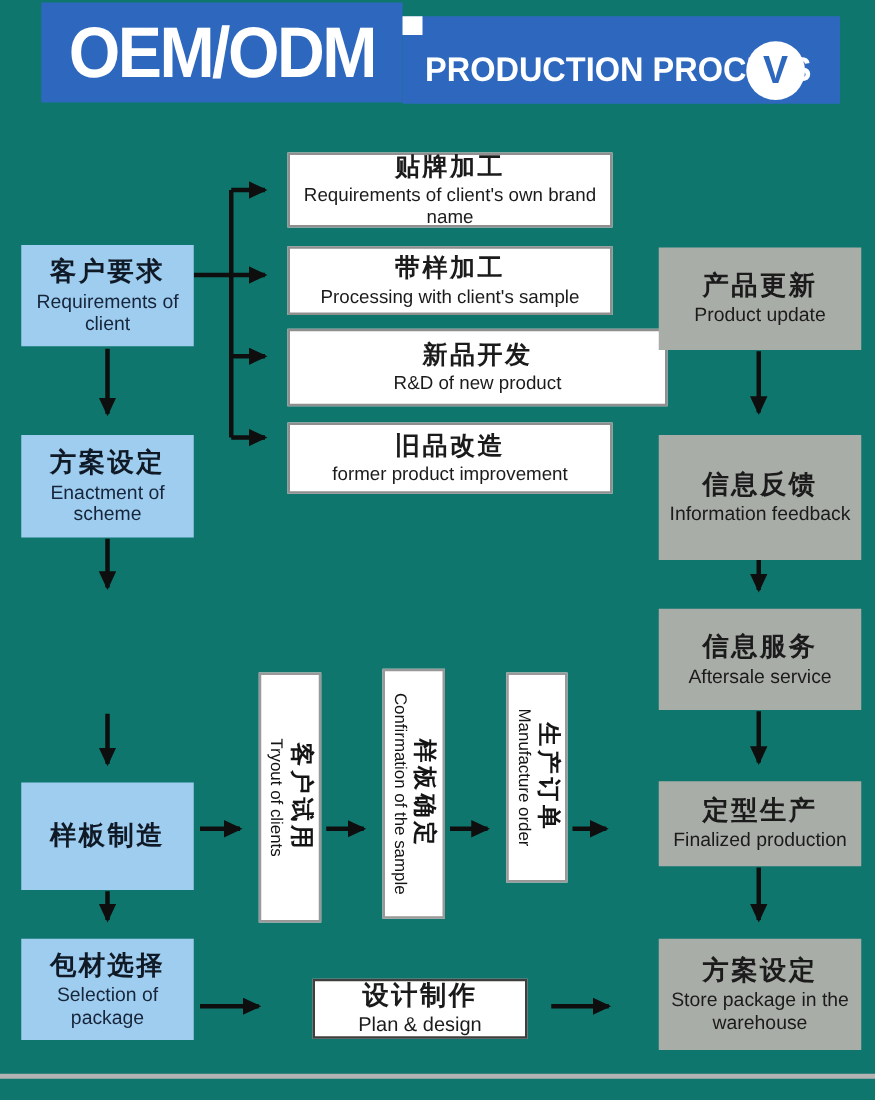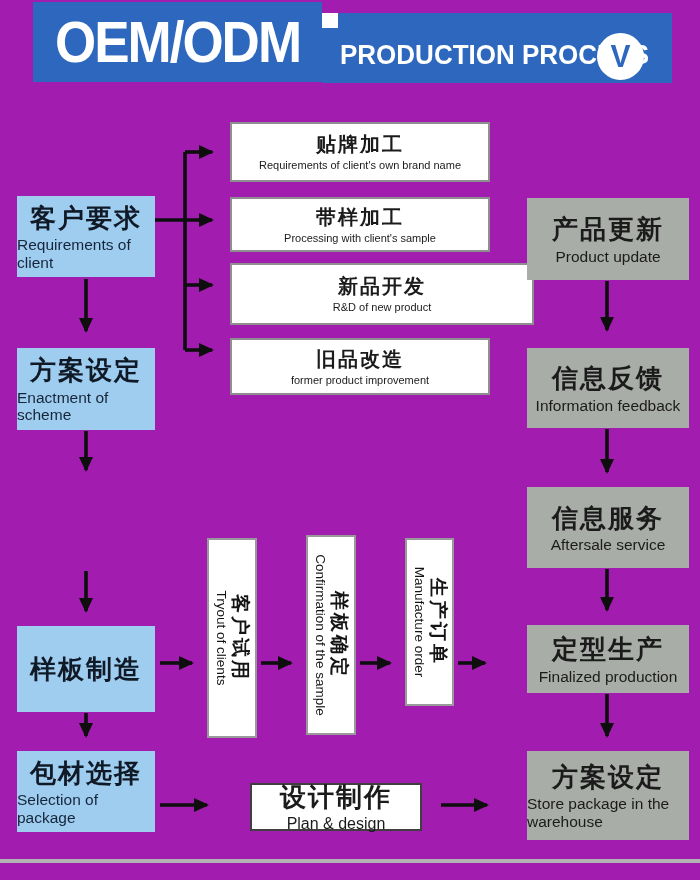--- a/index.html
+++ b/index.html
@@ -8,47 +8,47 @@
     --right-box:#a9ada7;
     --box-border:#8f8f8f;
     --plan-border:#3f3f3f;
     --arrow:#0e0e0e;
     --divider:#b3b3b3;
     --text-dark:#1b1b1b;
     --text-blue-box:#16253a;
   }
   html,body{margin:0;padding:0;background:#ffffff;}
   body{font-family:"Liberation Sans","DejaVu Sans",sans-serif;}
-  #canvas{position:relative;width:700px;height:880px;background:#a21caf;overflow:hidden;}
+  #canvas{position:relative;width:700px;height:880px;background:#0f766e;overflow:hidden;}
 
   
   .brand-block{position:absolute;left:33px;top:2px;width:289px;height:80px;
     background:var(--header-blue);display:flex;align-items:center;justify-content:center;}
   .brand-text{color:#fff;font-size:53px;font-weight:bold;letter-spacing:-2px;
     transform:scaleY(1.08);white-space:nowrap;}
   .band{position:absolute;left:322px;top:13px;width:350px;height:70px;background:var(--header-blue);}
   .band-notch{position:absolute;left:322px;top:13px;width:16px;height:15px;background:#ffffff;}
   .band-text{position:absolute;left:340px;top:28px;width:250px;height:55px;display:flex;align-items:center;
     color:#fff;font-size:26px;font-weight:bold;letter-spacing:0px;transform:scaleY(1.05);white-space:nowrap;}
   .logo-circle{position:absolute;left:597px;top:33px;width:47px;height:47px;border-radius:50%;
     background:#fff;display:flex;align-items:center;justify-content:center;}
   .logo-v{color:var(--header-blue);font-size:30px;font-weight:bold;line-height:1;transform:scaleY(1.05);}
 
   
   .box{position:absolute;display:flex;flex-direction:column;align-items:center;justify-content:center;
-    text-align:left;box-sizing:border-box;}
-  .box .zh{font-size:26px;font-weight:600;letter-spacing:2px;color:var(--text-dark);line-height:1.25;}
+    text-align:center;box-sizing:border-box;}
+  .box .zh{font-size:21px;font-weight:600;letter-spacing:2px;color:var(--text-dark);line-height:1.25;}
   .box .en{font-size:15.5px;color:var(--text-dark);line-height:1.12;margin-top:2px;}
   .blue-box{background:var(--left-box);}
   .blue-box .zh{color:#101a26;}
   .blue-box .en{color:var(--text-blue-box);}
   .gray-box{background:var(--right-box);}
   .white-box{background:#fff;border:2px solid var(--box-border);}
   .white-box .zh{font-size:20px;}
-  .white-box .en{font-size:11px;}
+  .white-box .en{font-size:15px;}
   .plan-box{background:#fff;border:2px solid var(--plan-border);}
 
   
   .vbox{position:absolute;background:#fff;border:2px solid #999;box-sizing:border-box;}
   .vbox-inner{position:absolute;top:50%;left:50%;transform:translate(-50%,-50%) rotate(90deg);
     text-align:center;}
   .vbox-inner .zh{font-size:19px;font-weight:600;letter-spacing:3px;color:#141414;line-height:1.2;}
   .vbox-inner .en{font-size:13.5px;color:#141414;line-height:1.1;white-space:nowrap;}
 
   
@@ -157,21 +157,21 @@
 
   <div class="box plan-box" style="left:250px;top:783px;width:172px;height:48px">
     <div class="zh">设计制作</div>
     <div class="en" style="font-size:16px">Plan &amp; design</div>
   </div>
 
   <div class="box gray-box" style="left:527px;top:198px;width:162px;height:82px">
     <div class="zh">产品更新</div>
     <div class="en">Product update</div>
   </div>
-  <div class="box gray-box" style="left:527px;top:348px;width:162px;height:80px">
+  <div class="box gray-box" style="left:527px;top:348px;width:162px;height:100px">
     <div class="zh">信息反馈</div>
     <div class="en">Information feedback</div>
   </div>
   <div class="box gray-box" style="left:527px;top:487px;width:162px;height:81px">
     <div class="zh">信息服务</div>
     <div class="en">Aftersale service</div>
   </div>
   <div class="box gray-box" style="left:527px;top:625px;width:162px;height:68px">
     <div class="zh">定型生产</div>
     <div class="en">Finalized production</div>

